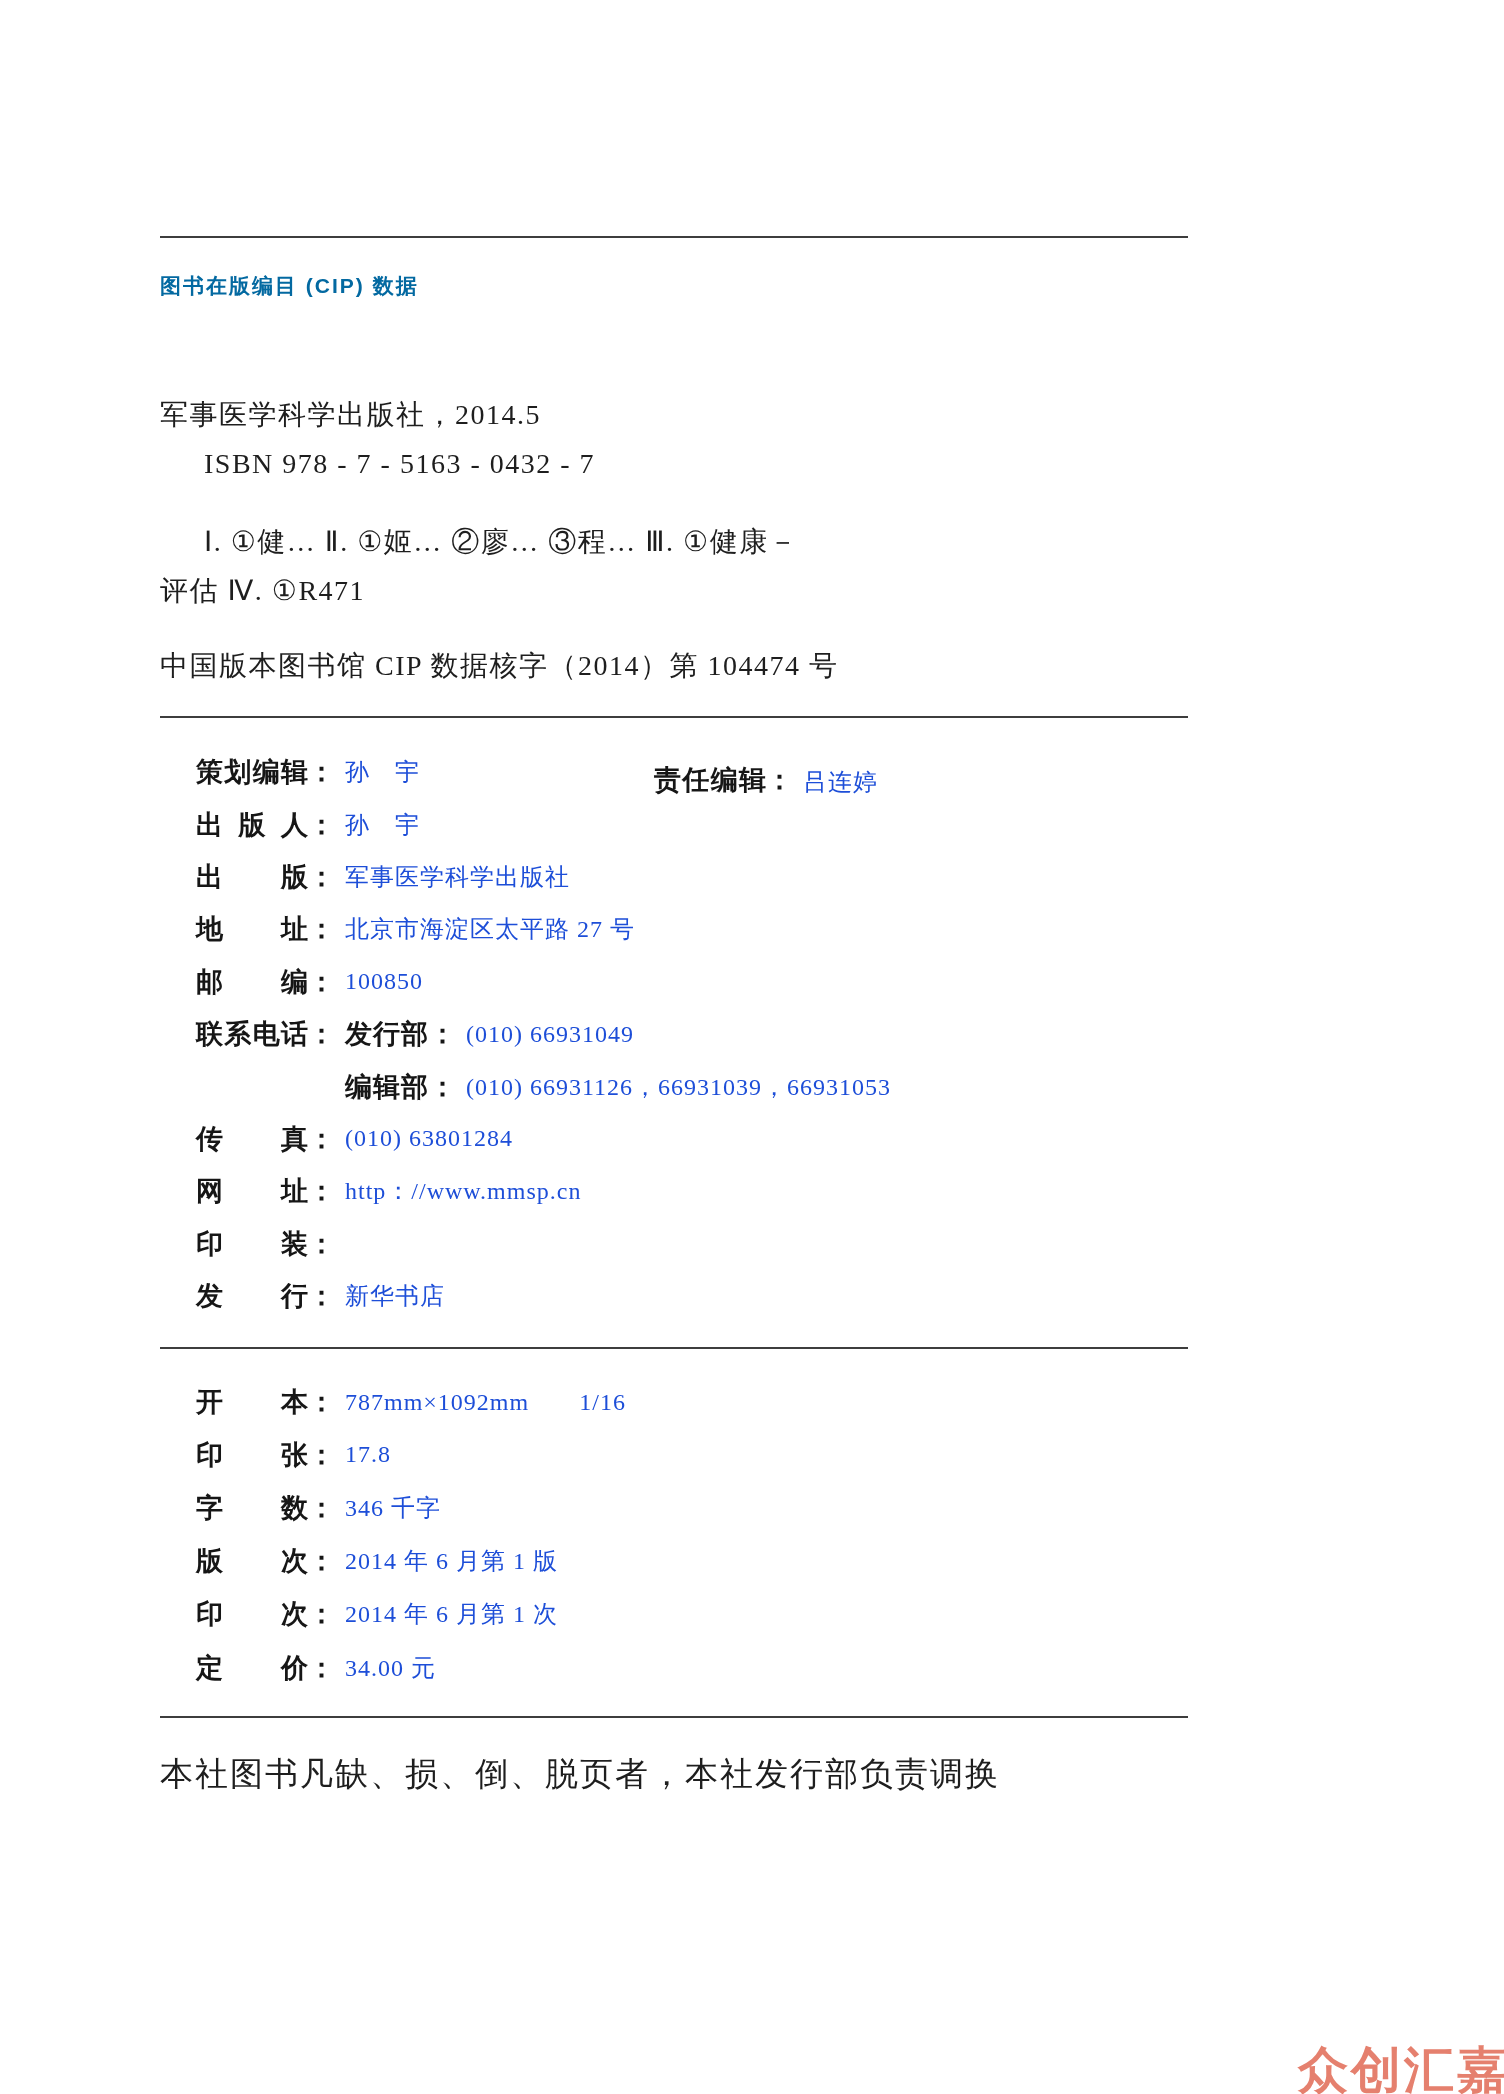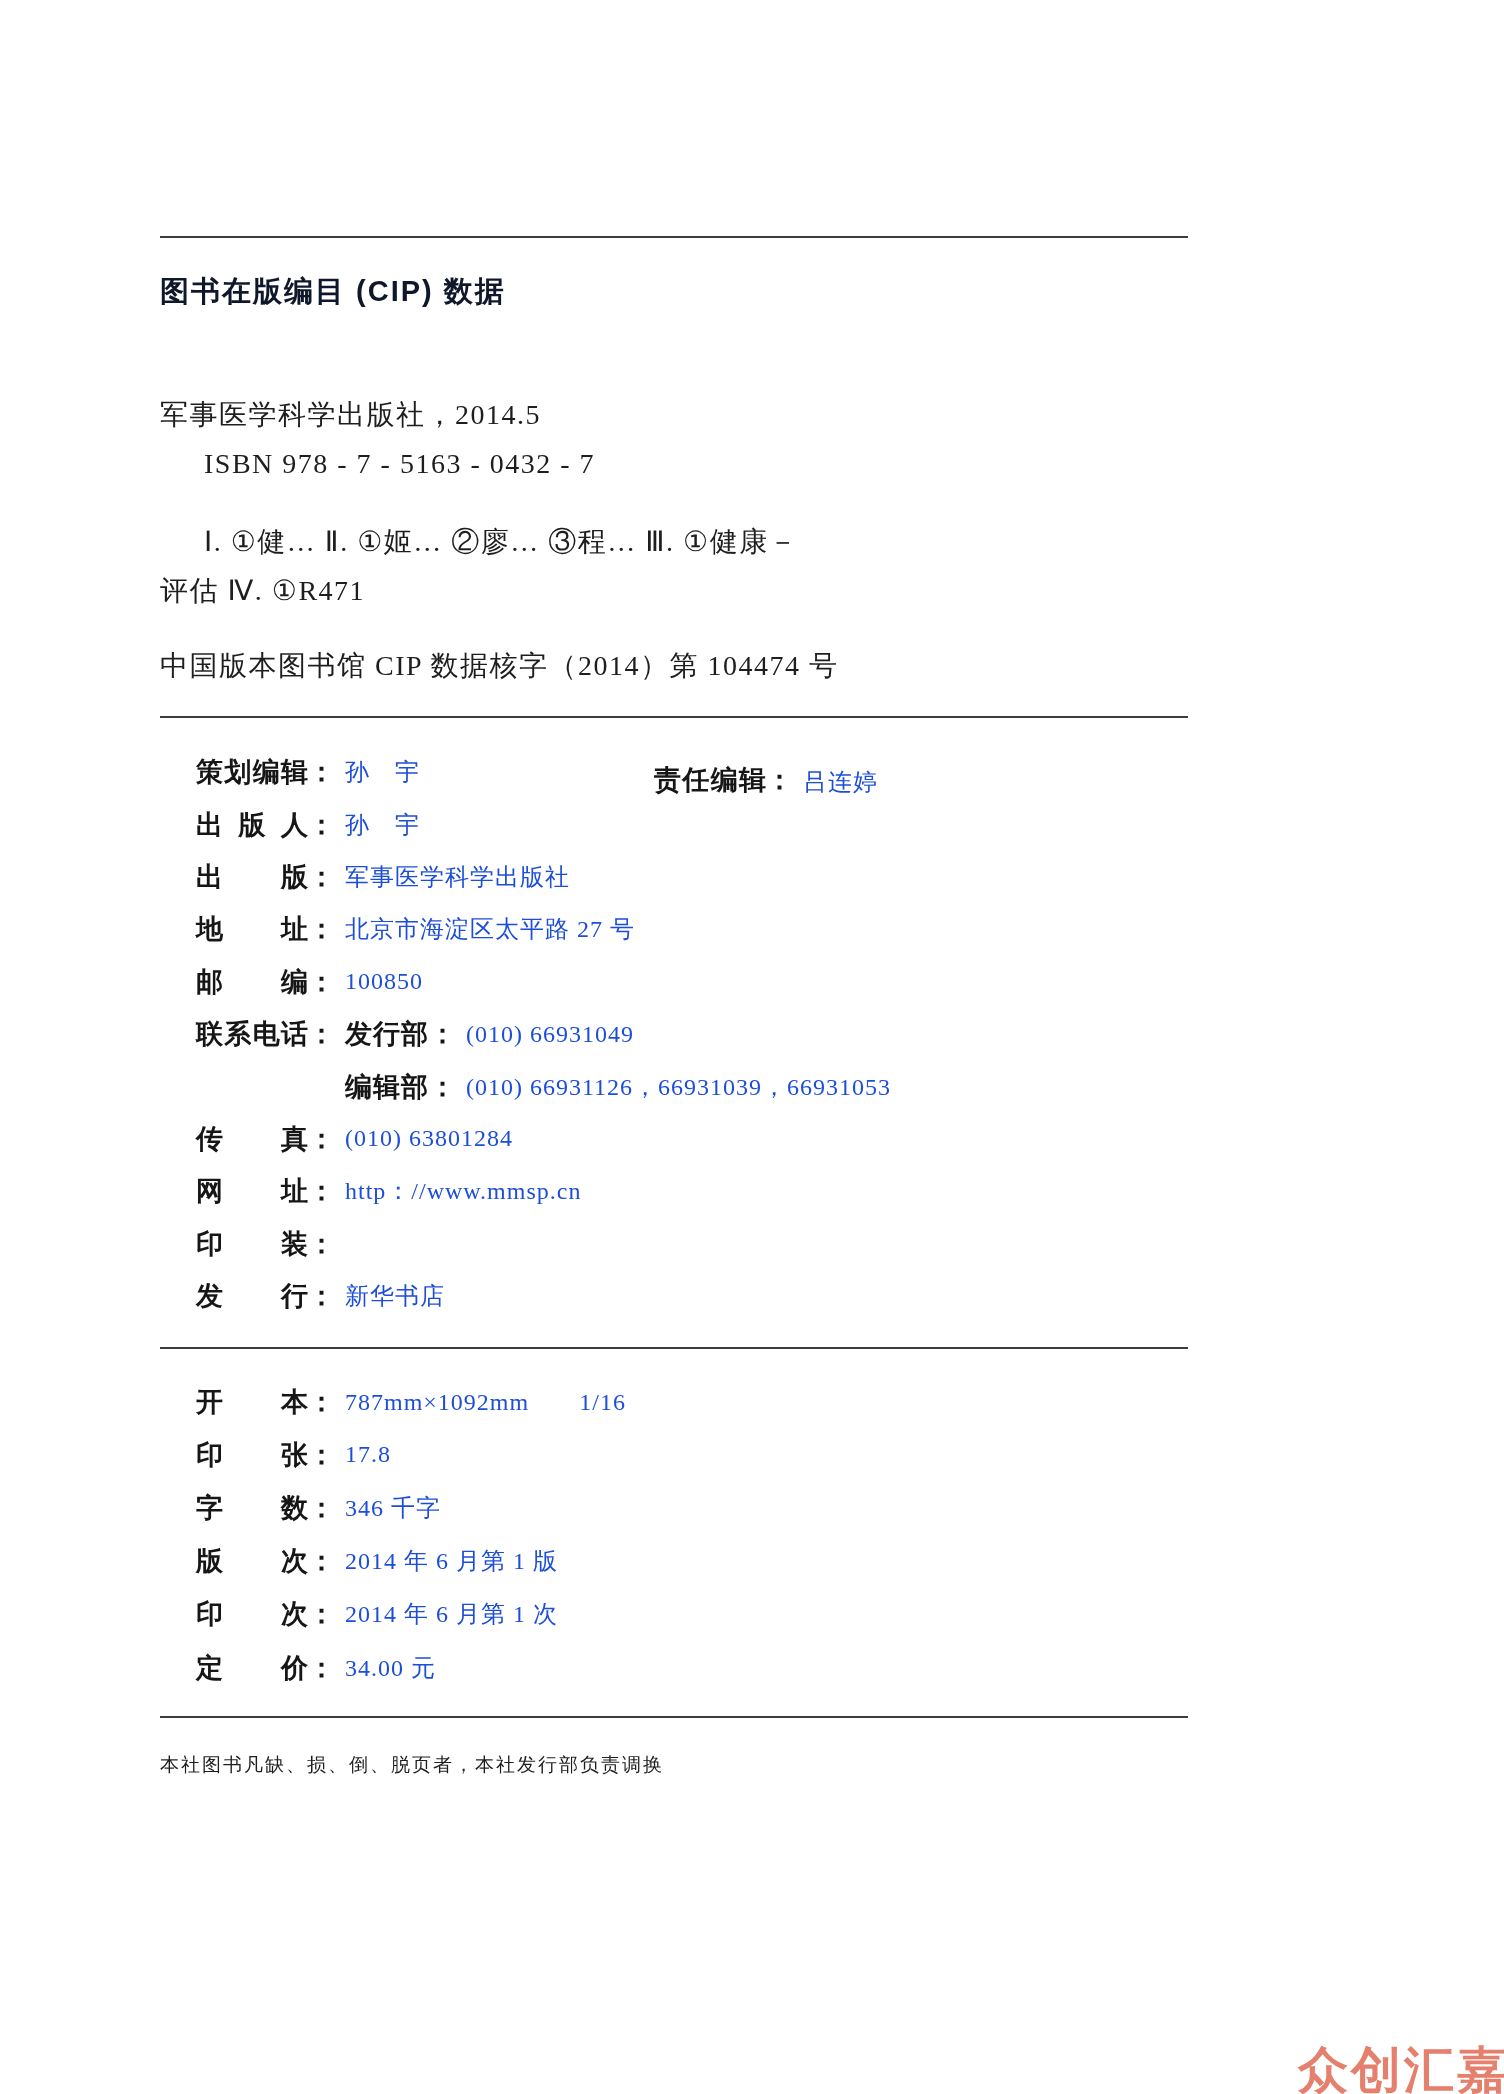--- a/index.html
+++ b/index.html
@@ -19,23 +19,23 @@
     width: 1028px;
     height: 2px;
     background: #3d3d3d;
   }
   .cip-title {
     position: absolute;
     left: 160px;
     top: 272px;
     font-family: "Liberation Sans", sans-serif;
     font-weight: 700;
-    font-size: 29px;
+    font-size: 21px;
     letter-spacing: 2px;
-    color: #0f172a;
+    color: #0369a1;
   }
   .cip-line {
     position: absolute;
     left: 160px;
     font-size: 28px;
     letter-spacing: 1.5px;
     color: #1e1e1e;
     white-space: nowrap;
   }
   .indent { padding-left: 44px; }
@@ -79,21 +79,21 @@
     font-weight: 700;
     font-size: 27px;
     color: #161616;
     letter-spacing: 1px;
   }
   .pair2 { position: absolute; left: 458px; top: 0; height: 100%; display: flex; align-items: flex-end; }
   .footer-note {
     position: absolute;
     left: 160px;
     top: 1752px;
-    font-size: 19px;
+    font-size: 33px;
     letter-spacing: 2px;
     color: #1e1e1e;
     white-space: nowrap;
   }
   .watermark {
     position: absolute;
     right: -6px;
     bottom: -10px;
     font-family: "Liberation Sans", sans-serif;
     font-weight: 700;

